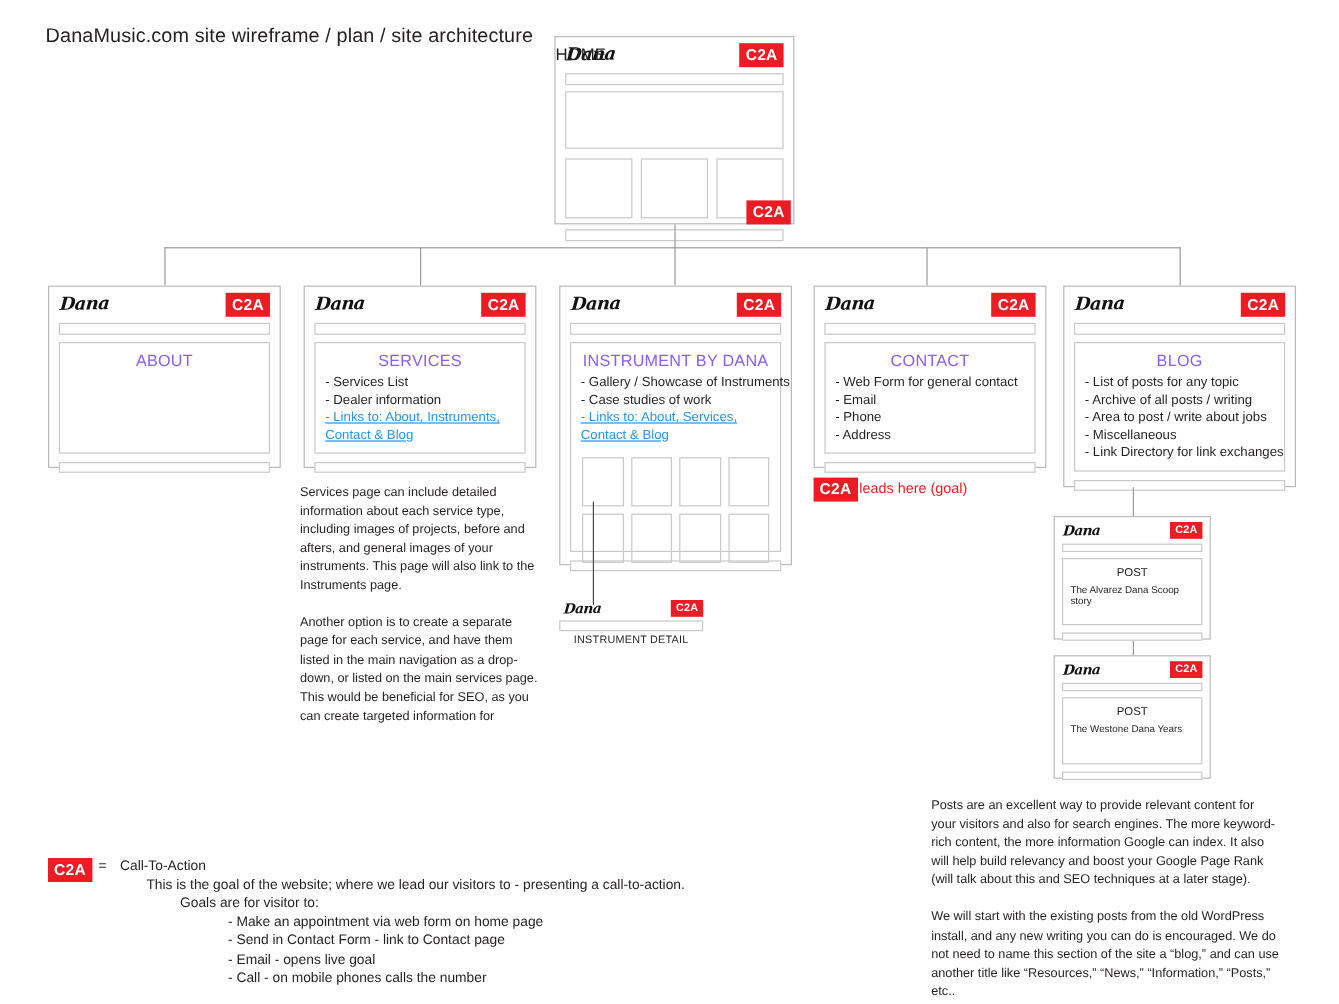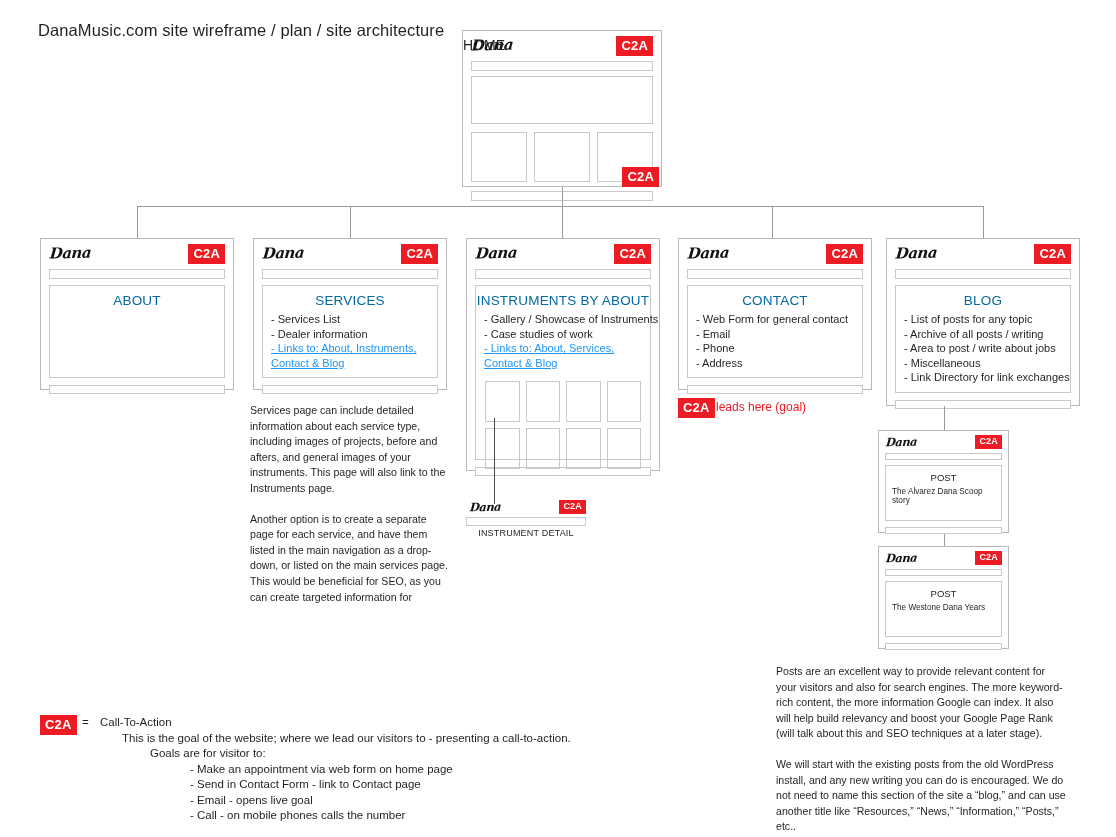--- a/index.html
+++ b/index.html
@@ -76,21 +76,21 @@
 
   .panel {
     border: 1px solid #c9c9c9;
     background: #fff;
     margin: 6px 8px 0 8px;
   }
 
   .panel-title {
     text-align: center;
     font-size: 13.5px;
-    color: #0369a1;
+    color: #8b5cf6;
     padding-top: 7px;
     padding-bottom: 4px;
     letter-spacing: 0.2px;
   }
   .bullets {
     font-size: 11px;
     line-height: 14.6px;
     color: #231f20;
     padding: 0 8px 8px 8px;
   }
@@ -228,21 +228,21 @@
     <div class="strip thin" style="margin-top:7px;"></div>
   </div>
 
   <div class="abs wf" style="left:466px; top:238px; width:194px; height:233px;">
     <div class="wf-head">
       <span class="logo">Dana</span>
       <span class="c2a" style="right:8px; top:5px;">C2A</span>
     </div>
     <div class="strip"></div>
     <div class="panel" style="height:175px;">
-      <div class="panel-title">INSTRUMENTS BY ABOUT</div>
+      <div class="panel-title">INSTRUMENT BY DANA</div>
       <div class="bullets" style="padding-bottom:2px;">
         <div class="ln">- Gallery / Showcase of Instruments</div>
         <div class="ln">- Case studies of work</div>
         <div class="link-wrap link">- Links to: About, Services, Contact &amp; Blog</div>
       </div>
       <div class="thumbs">
         <div class="thumb"></div>
         <div class="thumb"></div>
         <div class="thumb"></div>
         <div class="thumb"></div>

